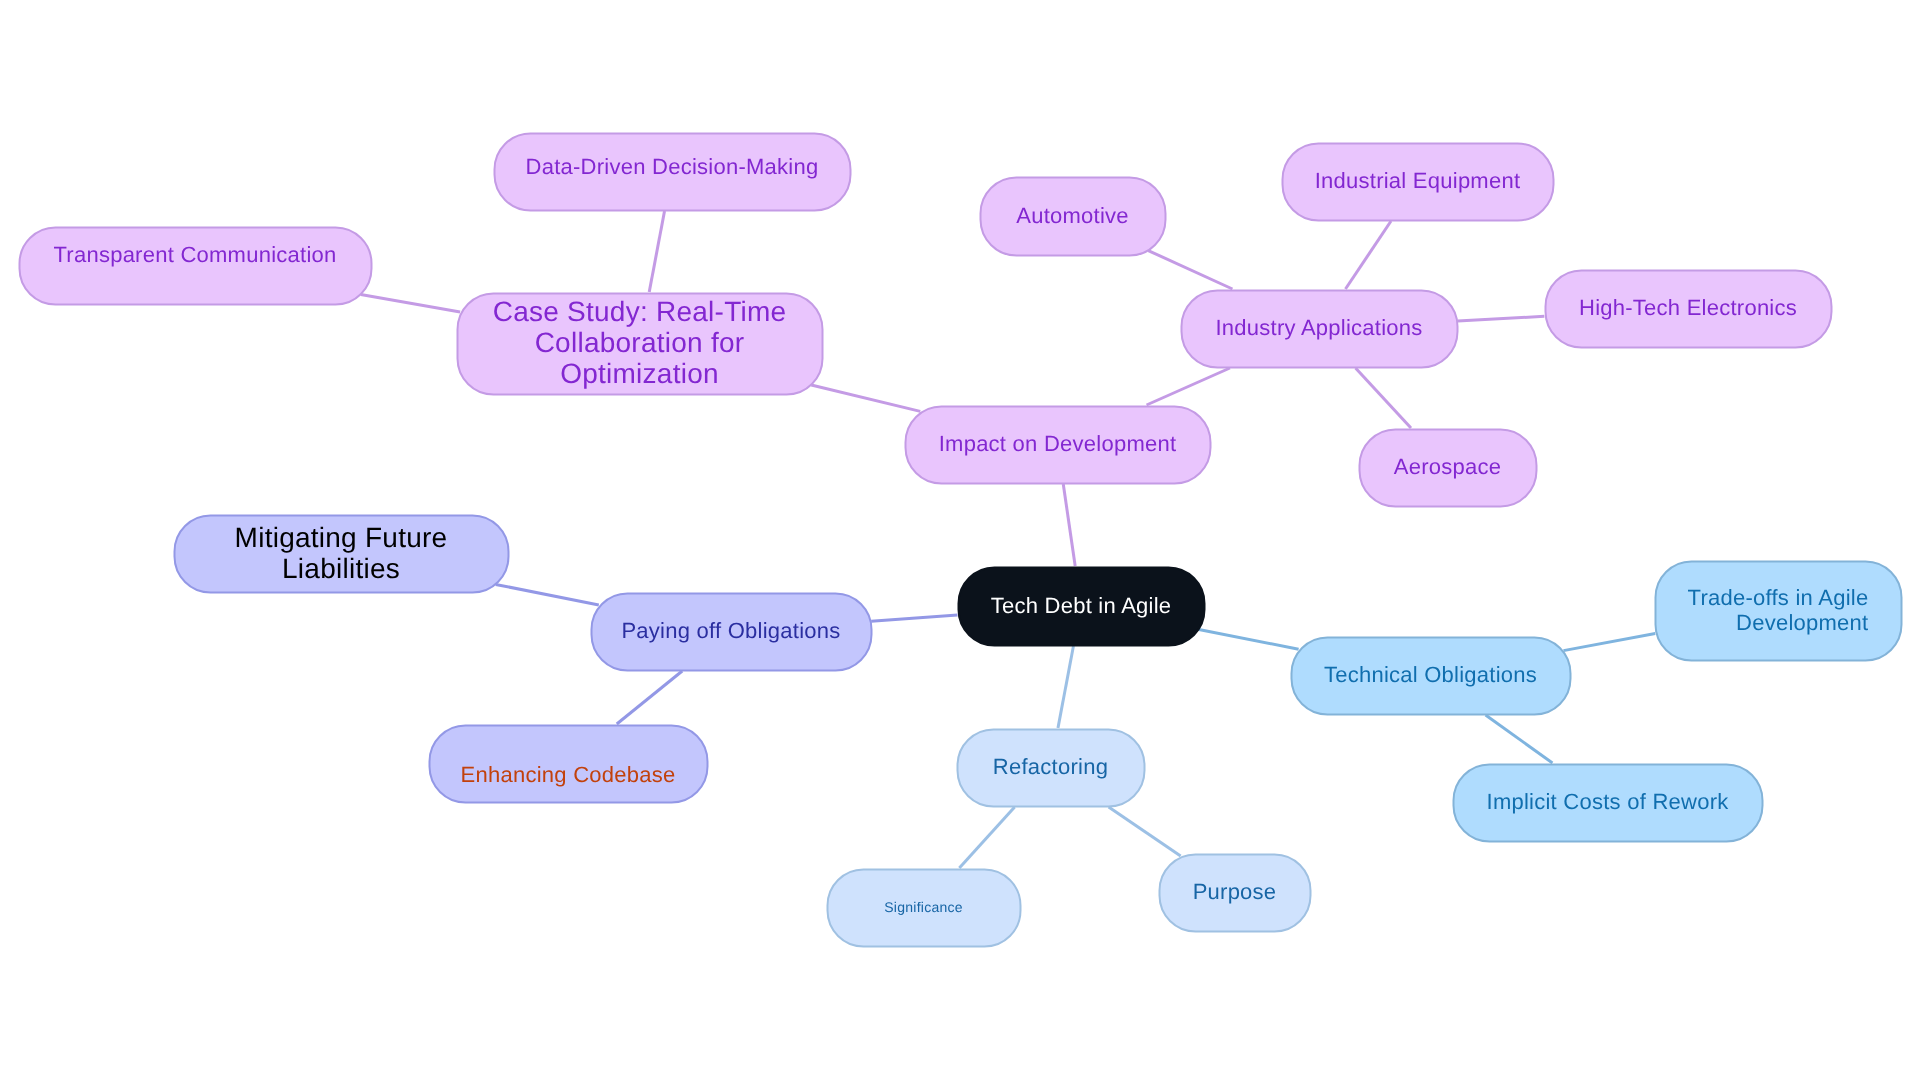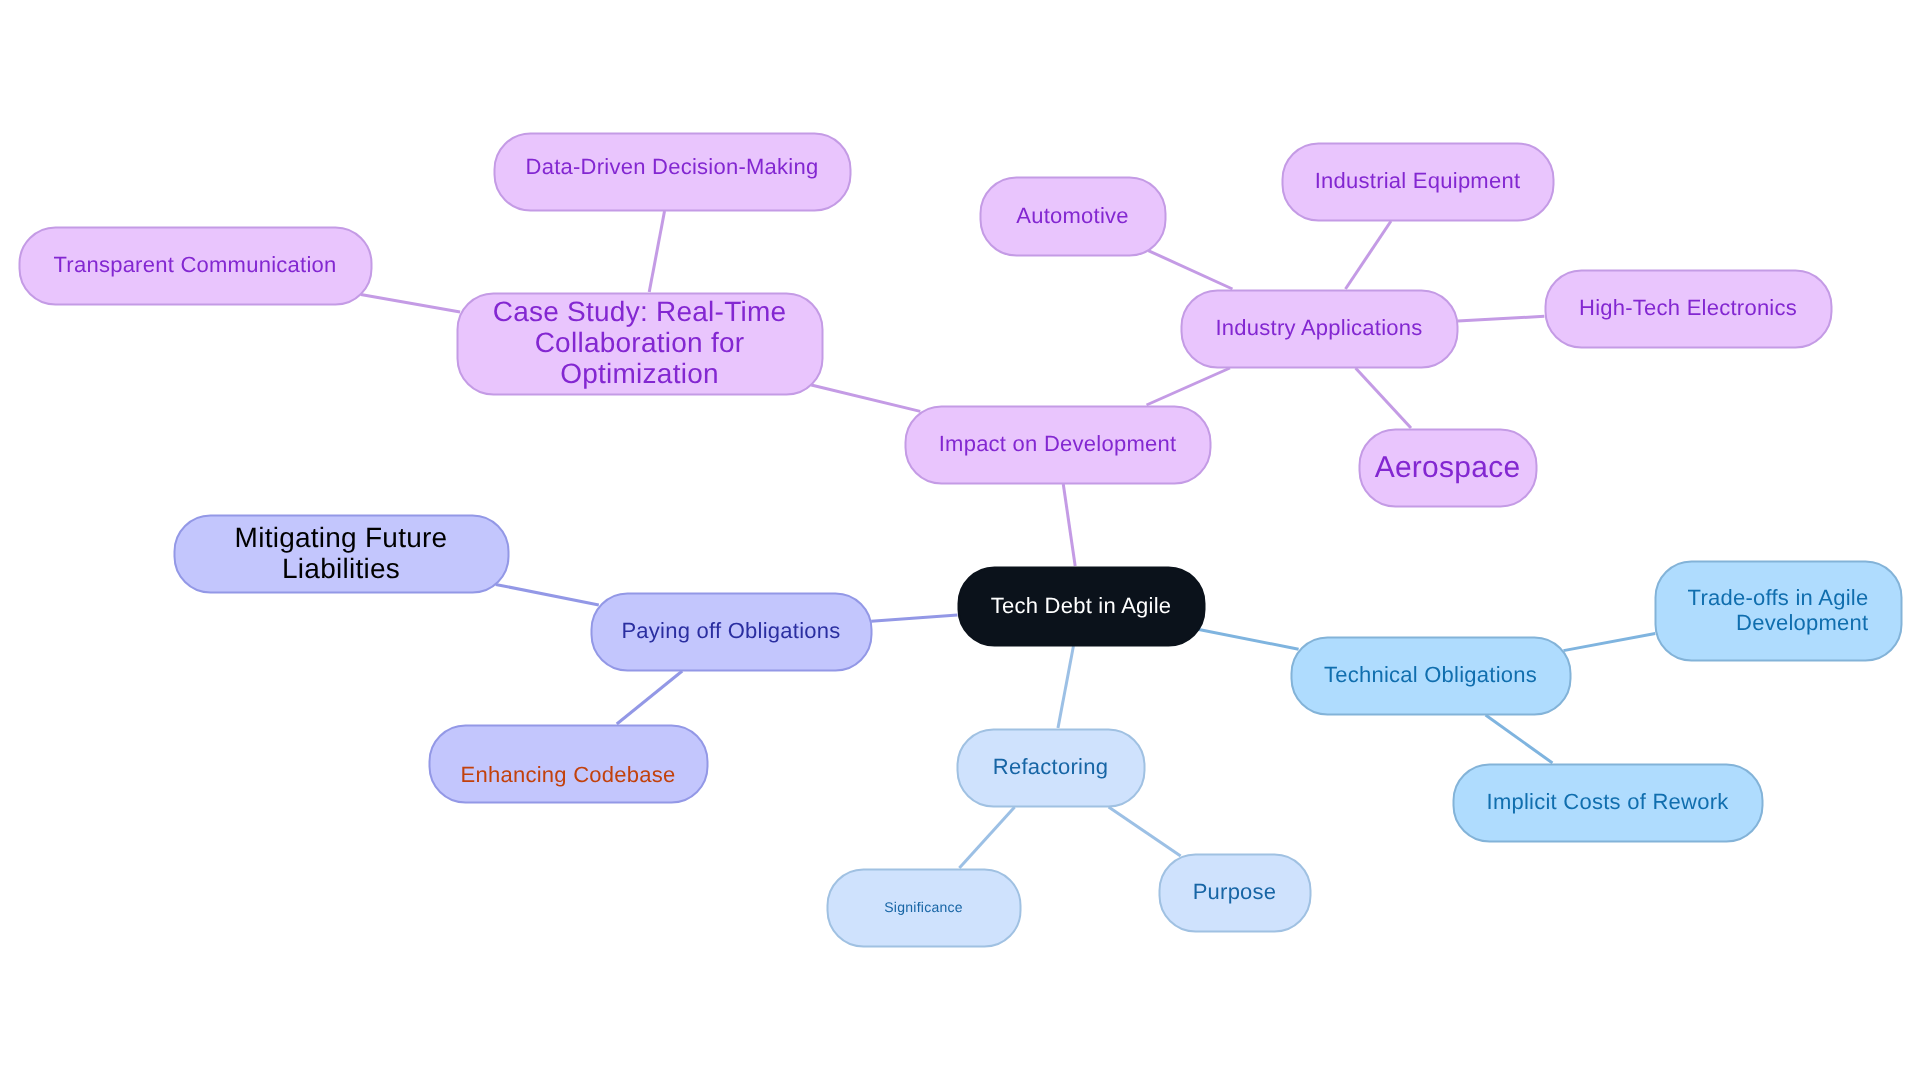--- a/index.html
+++ b/index.html
@@ -72,39 +72,39 @@
   </svg>
   <div class="node" style="left: 957px; top: 566px; width: 248px; height: 80px; color: rgb(255, 255, 255); border-radius: 37px; font-size: 22px;">
     <span class="lbl">Tech Debt in Agile</span>
   </div>
   <div class="node" style="left: 904px; top: 405px; width: 307px; height: 79px; color: rgb(131, 39, 209); border-radius: 37px; font-size: 22px;">
     <span class="lbl">Impact on Development</span>
   </div>
   <div class="node" style="left: 456px; top: 292px; width: 367px; height: 103px; color: rgb(131, 39, 209); border-radius: 37px; font-size: 28px;">
     <span class="lbl">Case Study: Real-Time<br>Collaboration for Optimization</span>
   </div>
-  <div class="node" style="left: 18px; top: 226px; width: 354px; height: 79px; color: rgb(131, 39, 209); border-radius: 37px; font-size: 22px;">
+  <div class="node" style="left: 18px; top: 216px; width: 354px; height: 79px; color: rgb(131, 39, 209); border-radius: 37px; font-size: 22px;">
     <span class="lbl">Transparent Communication</span>
   </div>
   <div class="node" style="left: 493px; top: 132px; width: 358px; height: 71px; color: rgb(131, 39, 209); border-radius: 37px; font-size: 22px;">
     <span class="lbl">Data-Driven Decision-Making</span>
   </div>
   <div class="node" style="left: 1180px; top: 289px; width: 278px; height: 79px; color: rgb(131, 39, 209); border-radius: 37px; font-size: 22px;">
     <span class="lbl">Industry Applications</span>
   </div>
   <div class="node" style="left: 979px; top: 176px; width: 187px; height: 80px; color: rgb(131, 39, 209); border-radius: 37px; font-size: 22px;">
     <span class="lbl">Automotive</span>
   </div>
   <div class="node" style="left: 1281px; top: 142px; width: 273px; height: 79px; color: rgb(131, 39, 209); border-radius: 37px; font-size: 22px;">
     <span class="lbl">Industrial Equipment</span>
   </div>
   <div class="node" style="left: 1544px; top: 269px; width: 288px; height: 79px; color: rgb(131, 39, 209); border-radius: 37px; font-size: 22px;">
     <span class="lbl">High-Tech Electronics</span>
   </div>
-  <div class="node" style="left: 1358px; top: 428px; width: 179px; height: 79px; color: rgb(131, 39, 209); border-radius: 37px; font-size: 30px;">
+  <div class="node" style="left: 1358px; top: 428px; width: 179px; height: 79px; color: rgb(131, 39, 209); border-radius: 37px; font-size: 22px;">
     <span class="lbl">Aerospace</span>
   </div>
   <div class="node" style="left: 1290px; top: 636px; width: 281px; height: 79px; color: rgb(16, 110, 174); border-radius: 37px; font-size: 22px;">
     <span class="lbl">Technical Obligations</span>
   </div>
   <div class="node" style="left: 1654px; top: 560px; width: 248px; height: 101px; color: rgb(16, 110, 174); border-radius: 37px; font-size: 22px; text-align: right;">
     <span class="lbl">Trade-offs in Agile<br>Development</span>
   </div>
   <div class="node" style="left: 1452px; top: 763px; width: 311px; height: 79px; color: rgb(16, 110, 174); border-radius: 37px; font-size: 22px;">
     <span class="lbl">Implicit Costs of Rework</span>

